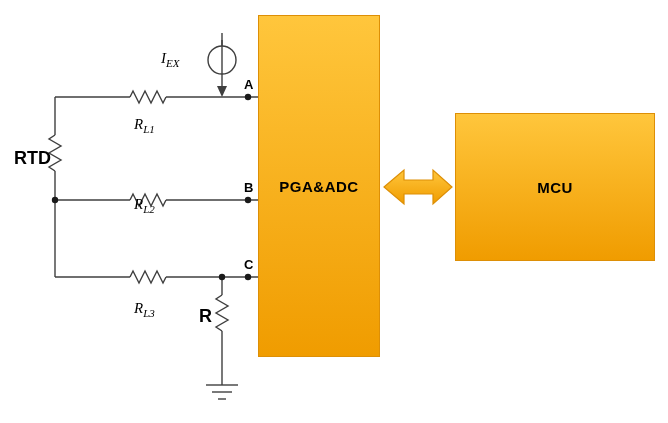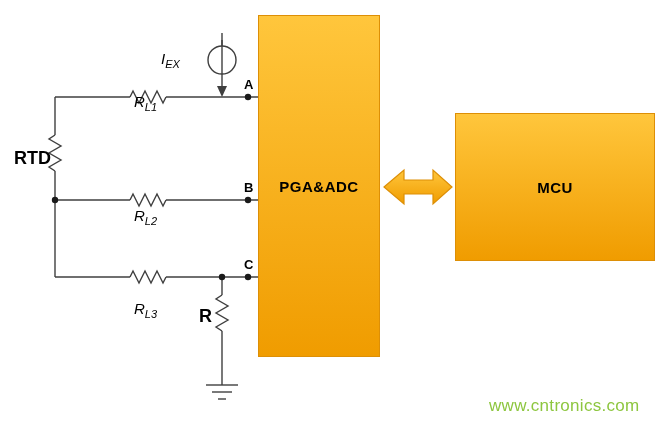--- a/index.html
+++ b/index.html
@@ -27,21 +27,21 @@
     background:linear-gradient(180deg,var(--block-top) 0%,var(--block-bottom) 100%);
     border:1px solid var(--block-border);
     box-sizing:border-box;
     font-weight:bold;font-size:15px;color:#000;letter-spacing:.5px;
   }
   #pga-block{left:258px;top:15px;width:122px;height:342px;}
   #mcu-block{left:455px;top:113px;width:200px;height:148px;}
   .lbl{position:absolute;color:#000;white-space:nowrap;}
   .node-lbl{font-weight:bold;font-size:13px;}
   .name-lbl{font-weight:bold;font-size:18px;}
-  .math{font-family:Liberation Sans, sans-serif;font-size:15px;}
+  .math{font-family:Liberation Serif, serif;font-size:15px;}
   .math i{font-style:italic;}
   .math sub{font-size:11px;font-style:italic;}
   #watermark{
     position:absolute;left:489px;top:396px;font-size:17px;
     color:var(--wm);letter-spacing:.3px;
   }
 </style>
 </head>
 <body>
 
@@ -112,26 +112,25 @@
     <span>MCU</span>
   </div>
   <div id="pga-block" class="block">
     <span>PGA&amp;ADC</span>
   </div>
 
   <span class="lbl name-lbl" style="left:14px;top:148px">RTD</span>
 
   <span class="lbl math" style="left:161px;top:50px"><i>I</i><sub>EX</sub></span>
 
-  <span class="lbl math" style="left:134px;top:93px"><i>R</i><sub>L1</sub></span>
+  <span class="lbl math" style="left:134px;top:116px"><i>R</i><sub>L1</sub></span>
 
-  <span class="lbl math" style="left:134px;top:207px"><i>R</i><sub>L2</sub></span>
+  <span class="lbl math" style="left:134px;top:196px"><i>R</i><sub>L2</sub></span>
 
   <span class="lbl math" style="left:134px;top:300px"><i>R</i><sub>L3</sub></span>
 
   <span class="lbl node-lbl" style="left:244px;top:77px">A</span>
   <span class="lbl node-lbl" style="left:244px;top:180px">B</span>
   <span class="lbl node-lbl" style="left:244px;top:257px">C</span>
 
   <span class="lbl name-lbl" style="left:199px;top:306px">R</span>
 
-  <span id="watermark">www.cntronics.com</span>
 </div>
 
 </body></html>

